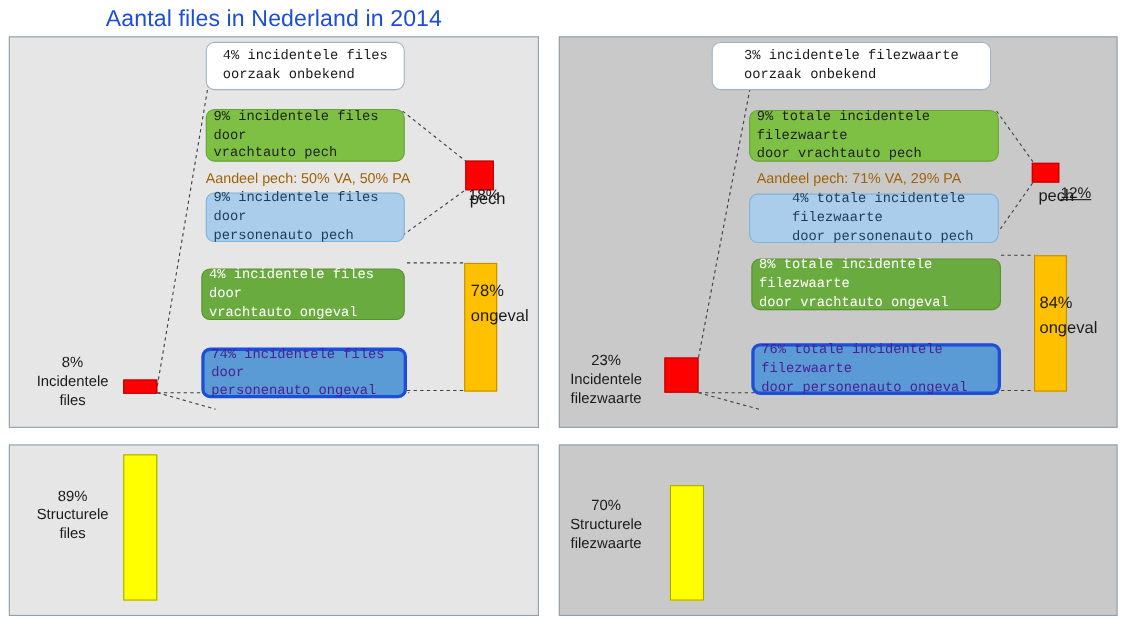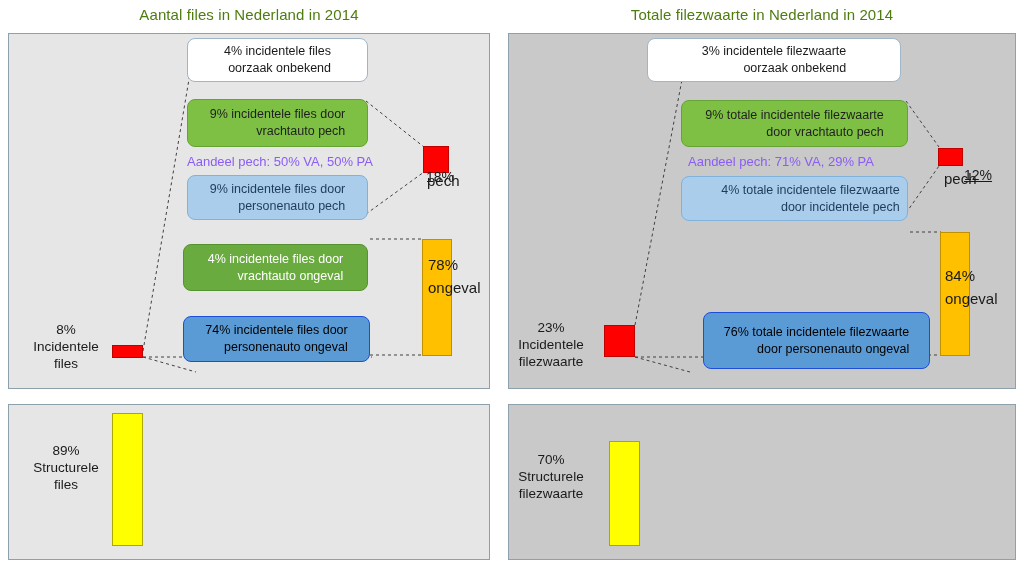--- a/index.html
+++ b/index.html
@@ -9,22 +9,22 @@
     font-family:"Liberation Sans", sans-serif;
     color:#1a1a1a;
     overflow:hidden;
     position:relative;
   }
   .canvas{position:absolute;left:0;top:0;width:1024px;height:576px;}
 
   .title{
     position:absolute;
     text-align:center;
-    font-size:15px;
-    color:#4d7c0f;
+    font-size:21px;
+    color:#1d4ed8;
     letter-spacing:.1px;
     white-space:nowrap;
   }
   #title-left{left:8px;top:6px;width:482px;}
   #title-right{left:508px;top:6px;width:508px;}
 
   .panel{
     position:absolute;
     border:1px solid #8ea0ac;
     box-sizing:border-box;
@@ -35,35 +35,36 @@
   #panel-bottom-right{left:508px;top:404px;width:508px;height:156px;background:#c9c9c9;}
 
   
   .box{
     position:absolute;
     box-sizing:border-box;
     border-radius:8px;
     display:flex;
     align-items:center;
     justify-content:center;
-    text-align:right;
+    text-align:left;
     font-size:12.5px;
     line-height:1.35;
     padding:2px 6px;
+    font-family:Liberation Mono, monospace;
   }
   .box-white{background:#ffffff;border:1px solid #9fb6c9;color:#1a1a1a;}
   .box-green{background:#7ec043;border:1px solid #66a235;color:#1f1f1f;}
   .box-green-dk{background:#6aab3f;border:1px solid #58912f;color:#ffffff;}
   .box-blue-lt{background:#a9cdeb;border:1px solid #7fb2dc;color:#1f3b5a;}
-  .box-blue-md{background:#5b9bd5;border:1px solid #1d4ed8;color:#000000;}
+  .box-blue-md{background:#5b9bd5;border:3px solid #1d4ed8;color:#4c1d95;}
 
   .plain-label{
     position:absolute;
     font-size:13px;
-    color:#8b5cf6;
+    color:#a16207;
     white-space:nowrap;
     text-align:center;
   }
 
   .bar{position:absolute;box-sizing:border-box;}
   .bar-red{background:#ff0000;border:1px solid #c00000;}
   .bar-orange{background:#ffc000;border:1px solid #bf9000;}
   .bar-yellow{background:#ffff00;border:1px solid #a9a900;}
 
   .axis-label{
@@ -84,21 +85,20 @@
     pointer-events:none;
   }
   .connector{position:absolute;left:0;top:0;width:1024px;height:576px;pointer-events:none;}
 </style>
 </head>
 <body>
 
 <div class="canvas">
 
   <div class="title" id="title-left">Aantal files in Nederland in 2014</div>
-  <div class="title" id="title-right">Totale filezwaarte in Nederland in 2014</div>
 
   <div class="panel" id="panel-top-left"></div>
   <div class="panel" id="panel-bottom-left"></div>
   <div class="panel" id="panel-top-right"></div>
   <div class="panel" id="panel-bottom-right"></div>
 
   <svg class="connector">
 
     <g stroke="#404040" stroke-width="1" fill="none" stroke-dasharray="3,3">
       <path d="M143,351 L196,38"></path>
@@ -201,27 +201,33 @@
       <span>9% totale incidentele filezwaarte</span><br>
       <span>door vrachtauto pech</span>
     </span>
   </div>
 
   <div class="plain-label" style="left:688px;top:154px;width:260px;text-align:left;">Aandeel pech: 71% VA, 29% PA</div>
 
   <div class="box box-blue-lt" style="left:681px;top:176px;width:227px;height:45px;padding-left:38px;">
     <span>
       <span>4% totale incidentele filezwaarte</span><br>
-      <span>door incidentele pech</span>
-    </span>
-  </div>
-
-
-
-  <div class="box box-blue-md" style="left:683px;top:312px;width:227px;height:57px;margin-left:20px;">
+      <span>door personenauto pech</span>
+    </span>
+  </div>
+
+  <div class="box box-green-dk" style="left:683px;top:235px;width:227px;height:47px;">
+    <span>
+      <span>8% totale incidentele filezwaarte</span><br>
+      <span>door vrachtauto ongeval</span>
+    </span>
+  </div>
+
+
+  <div class="box box-blue-md" style="left:683px;top:312px;width:227px;height:47px;">
     <span>
       <span>76% totale incidentele filezwaarte</span><br>
       <span>door personenauto ongeval</span>
     </span>
   </div>
 
   <div class="axis-label" style="left:498px;top:320px;width:106px;">23%
 Incidentele
 filezwaarte</div>
   <div class="bar bar-red" style="left:604px;top:325px;width:31px;height:32px;"></div>

